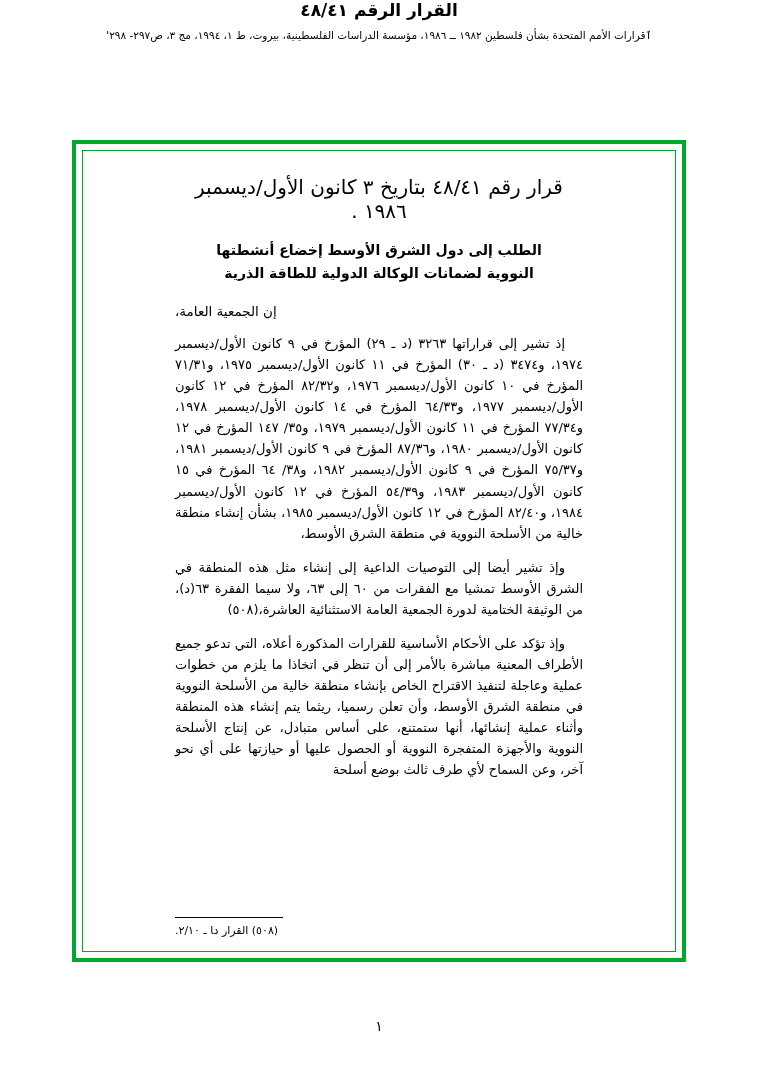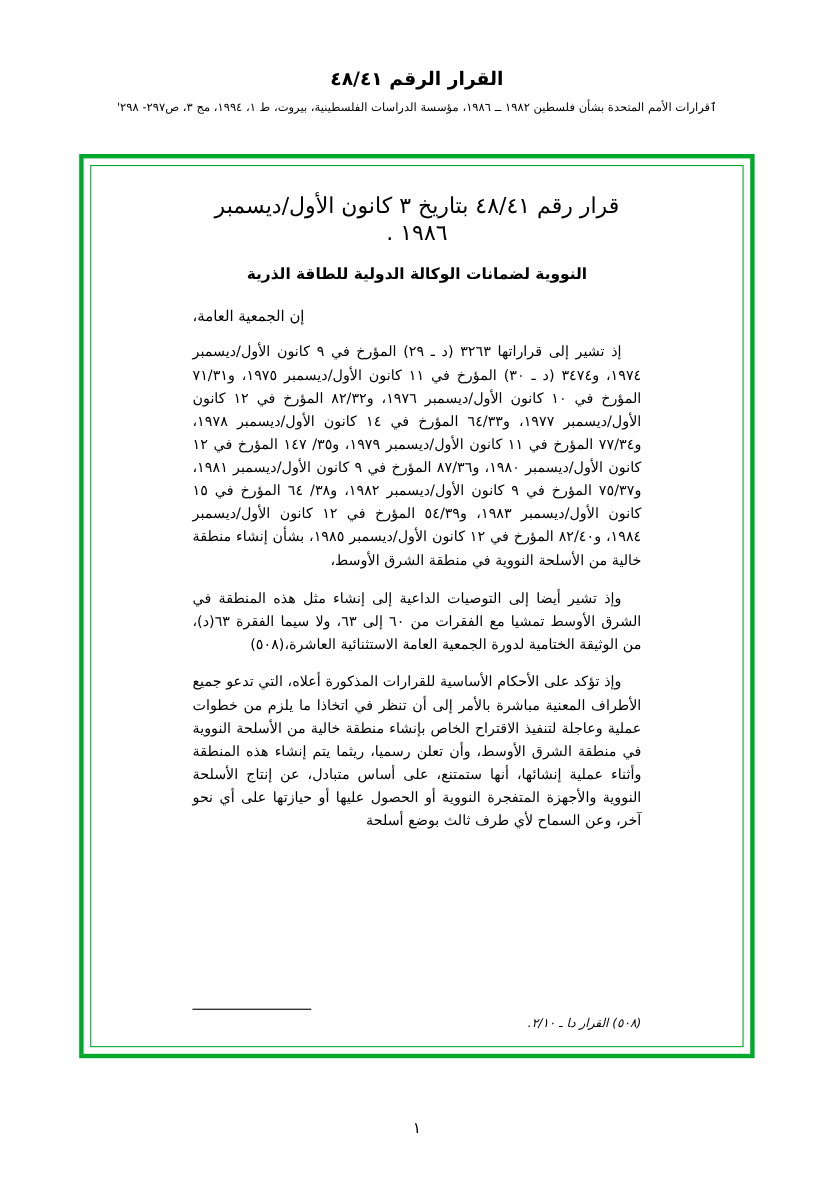--- a/index.html
+++ b/index.html
@@ -16,21 +16,20 @@
     overflow: hidden;
   }
   .page {
     width: 758px;
     height: 1078px;
     box-sizing: border-box;
     position: relative;
   }
   .header {
     text-align: center;
-    padding-top: 62px;
   }
   .doc-title {
     font-size: 17px;
     font-weight: bold;
     letter-spacing: 0px;
     direction: rtl;
   }
   .doc-source {
     font-size: 10.5px;
     font-weight: normal;
@@ -97,22 +96,21 @@
     width: 108px;
     height: 1px;
     background: #000000;
     margin-right: auto;
     margin-left: 0;
     margin-bottom: 6px;
   }
   .footnote {
     font-size: 11px;
     direction: rtl;
-    text-align: right;
-    font-style: italic;
+    text-align: left;
   }
   .page-number {
     position: absolute;
     bottom: 44px;
     left: 0;
     right: 0;
     text-align: center;
     font-size: 14px;
   }
 </style>
@@ -125,20 +123,21 @@
     <div class="doc-title">القرار الرقم ٤٨/٤١</div>
     <div class="doc-source">ٱقرارات الأمم المتحدة بشأن فلسطين ١٩٨٢ ــ ١٩٨٦، مؤسسة الدراسات الفلسطينية، بيروت، ط ١، ١٩٩٤، مج ٣، ص٢٩٧- ٢٩٨'</div>
   </div>
 
   <div class="frame">
     <div class="frame-inner">
 
       <div class="res-line">قرار رقم ٤٨/٤١ بتاريخ ٣ كانون الأول/ديسمبر ١٩٨٦ .</div>
 
       <div class="res-subject">
+        <div>الطلب إلى دول الشرق الأوسط إخضاع أنشطتها</div>
         <div>النووية لضمانات الوكالة الدولية للطاقة الذرية</div>
       </div>
 
       <div class="res-opening">إن الجمعية العامة،</div>
 
       <p class="body-par">إذ تشير إلى قراراتها ٣٢٦٣ (د ـ ٢٩) المؤرخ في ٩ كانون الأول/ديسمبر ١٩٧٤، و٣٤٧٤ (د ـ ٣٠) المؤرخ في ١١ كانون الأول/ديسمبر ١٩٧٥، و٧١/٣١ المؤرخ في ١٠ كانون الأول/ديسمبر ١٩٧٦، و٨٢/٣٢ المؤرخ في ١٢ كانون الأول/ديسمبر ١٩٧٧، و٦٤/٣٣ المؤرخ في ١٤ كانون الأول/ديسمبر ١٩٧٨، و٧٧/٣٤ المؤرخ في ١١ كانون الأول/ديسمبر ١٩٧٩، و٣٥/ ١٤٧ المؤرخ في ١٢ كانون الأول/ديسمبر ١٩٨٠، و٨٧/٣٦ المؤرخ في ٩ كانون الأول/ديسمبر ١٩٨١، و٧٥/٣٧ المؤرخ في ٩ كانون الأول/ديسمبر ١٩٨٢، و٣٨/ ٦٤ المؤرخ في ١٥ كانون الأول/ديسمبر ١٩٨٣، و٥٤/٣٩ المؤرخ في ١٢ كانون الأول/ديسمبر ١٩٨٤، و٨٢/٤٠ المؤرخ في ١٢ كانون الأول/ديسمبر ١٩٨٥، بشأن إنشاء منطقة خالية من الأسلحة النووية في منطقة الشرق الأوسط،</p>
       <p class="body-par">وإذ تشير أيضا إلى التوصيات الداعية إلى إنشاء مثل هذه المنطقة في الشرق الأوسط تمشيا مع الفقرات من ٦٠ إلى ٦٣، ولا سيما الفقرة ٦٣(د)، من الوثيقة الختامية لدورة الجمعية العامة الاستثنائية العاشرة،(٥٠٨)</p>
       <p class="body-par">وإذ تؤكد على الأحكام الأساسية للقرارات المذكورة أعلاه، التي تدعو جميع الأطراف المعنية مباشرة بالأمر إلى أن تنظر في اتخاذا ما يلزم من خطوات عملية وعاجلة لتنفيذ الاقتراح الخاص بإنشاء منطقة خالية من الأسلحة النووية في منطقة الشرق الأوسط، وأن تعلن رسميا، ريثما يتم إنشاء هذه المنطقة وأثناء عملية إنشائها، أنها ستمتنع، على أساس متبادل، عن إنتاج الأسلحة النووية والأجهزة المتفجرة النووية أو الحصول عليها أو حيازتها على أي نحو آخر، وعن السماح لأي طرف ثالث بوضع أسلحة</p>
 
       <div class="footnote-wrap">

